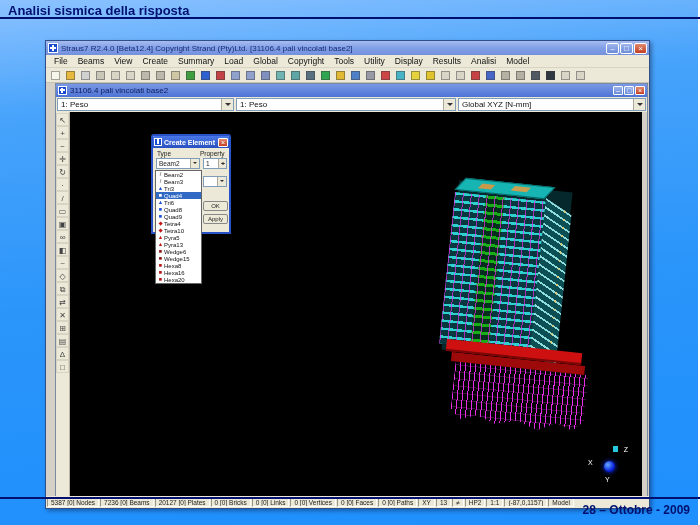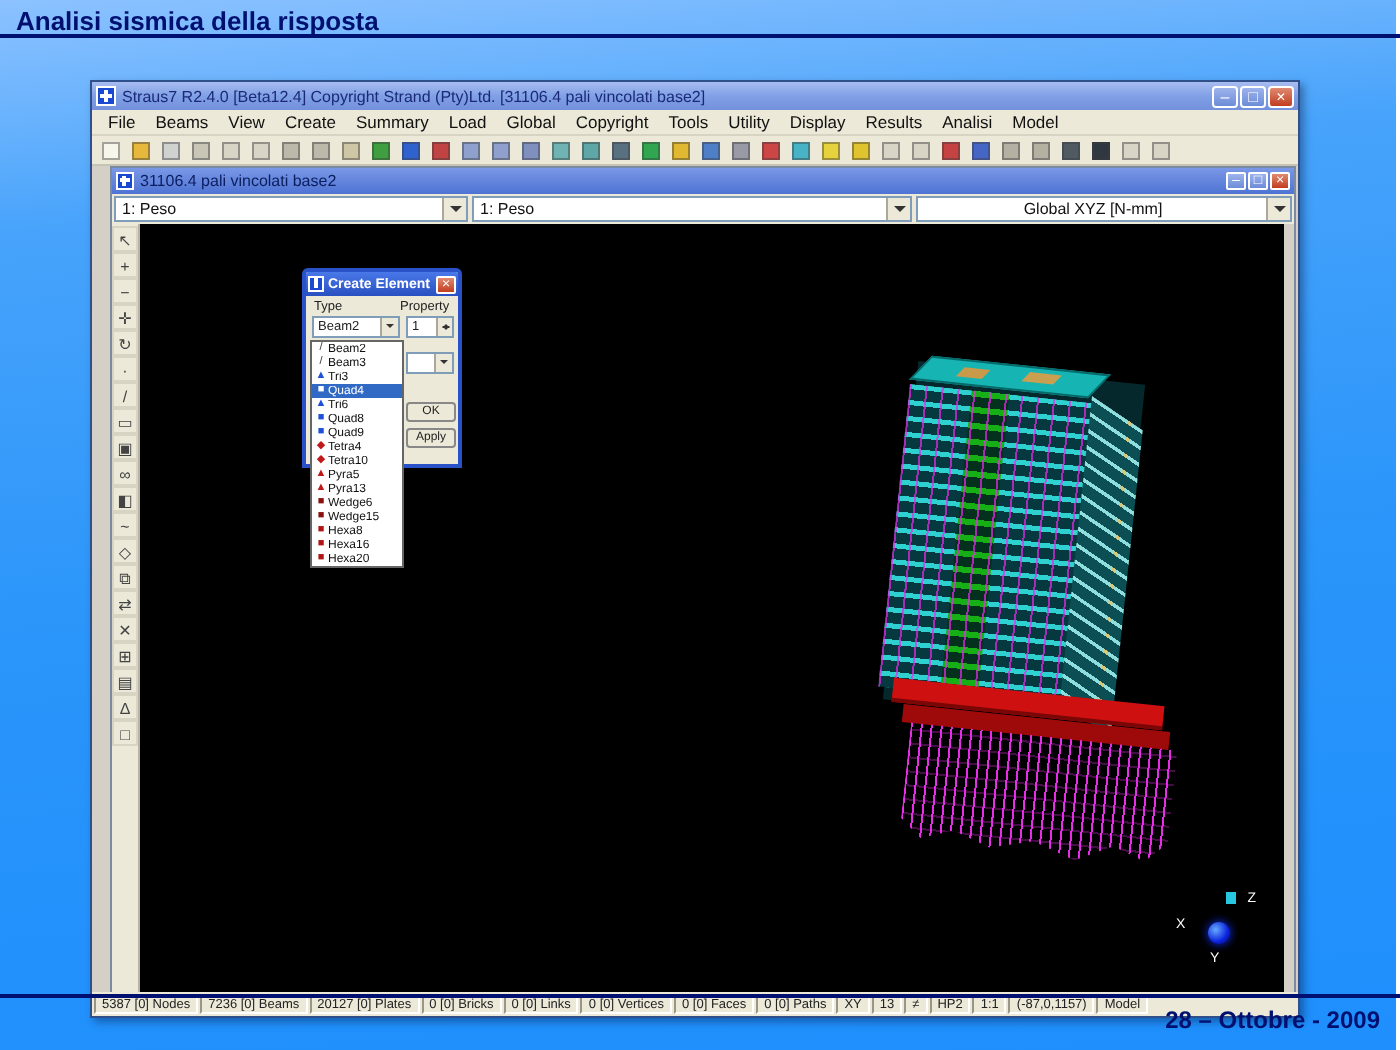--- a/index.html
+++ b/index.html
@@ -53,21 +53,21 @@
   .mdititletext { flex:1; font-size:8px; color:#0b1e5e; white-space:nowrap; overflow:hidden; }
   .mbtn { width:10px; height:9px; font-size:7px; line-height:8px; text-align:center; color:#fff;
     background:linear-gradient(180deg,#9db4ec,#6d8cd8); border:1px solid #fff; border-radius:1px; margin-left:1px; }
   .mbtn.close { background:linear-gradient(180deg,#e08a70,#c23d20); }
 
   .comborow { position:absolute; left:0; top:13px; right:0; height:15px; background:#ece9d8; display:flex; gap:2px; padding:1px 1px; }
   .combo { position:relative; height:13px; background:#fff; border:1px solid #7f9db9; font-size:8px; color:#111;
     padding:1px 14px 0 3px; white-space:nowrap; overflow:hidden; }
   .combo .arr { position:absolute; right:0; top:0; width:12px; height:11px; background:#ece9d8; border-left:1px solid #aca899; }
   .combo .arr::after { content:""; position:absolute; left:3px; top:4px; border:3px solid transparent; border-top-color:#333; }
-  .combo.c1 { width:177px; } .combo.c2 { width:220px; } .combo.c3 { flex:1;text-align:center; }
+  .combo.c1 { width:177px; } .combo.c2 { width:220px; } .combo.c3 { flex:1; }
 
   .mdibody { position:absolute; left:0; top:28px; right:0; bottom:0; background:#d4d0c8; }
   .sidetoolbar { position:absolute; left:0; top:0; width:14px; bottom:0; background:#ece9d8; border-right:1px solid #b8b4a4;
     display:flex; flex-direction:column; align-items:center; padding-top:1px; }
   .sicon { width:13px; height:13px; font-size:8px; line-height:13px; text-align:center; color:#444;
     background:#ece9d8; border:1px solid #d8d4c4; }
 
   .viewport { position:absolute; left:14px; top:0; right:5px; bottom:1px; background:#000; overflow:hidden; }
 
   

